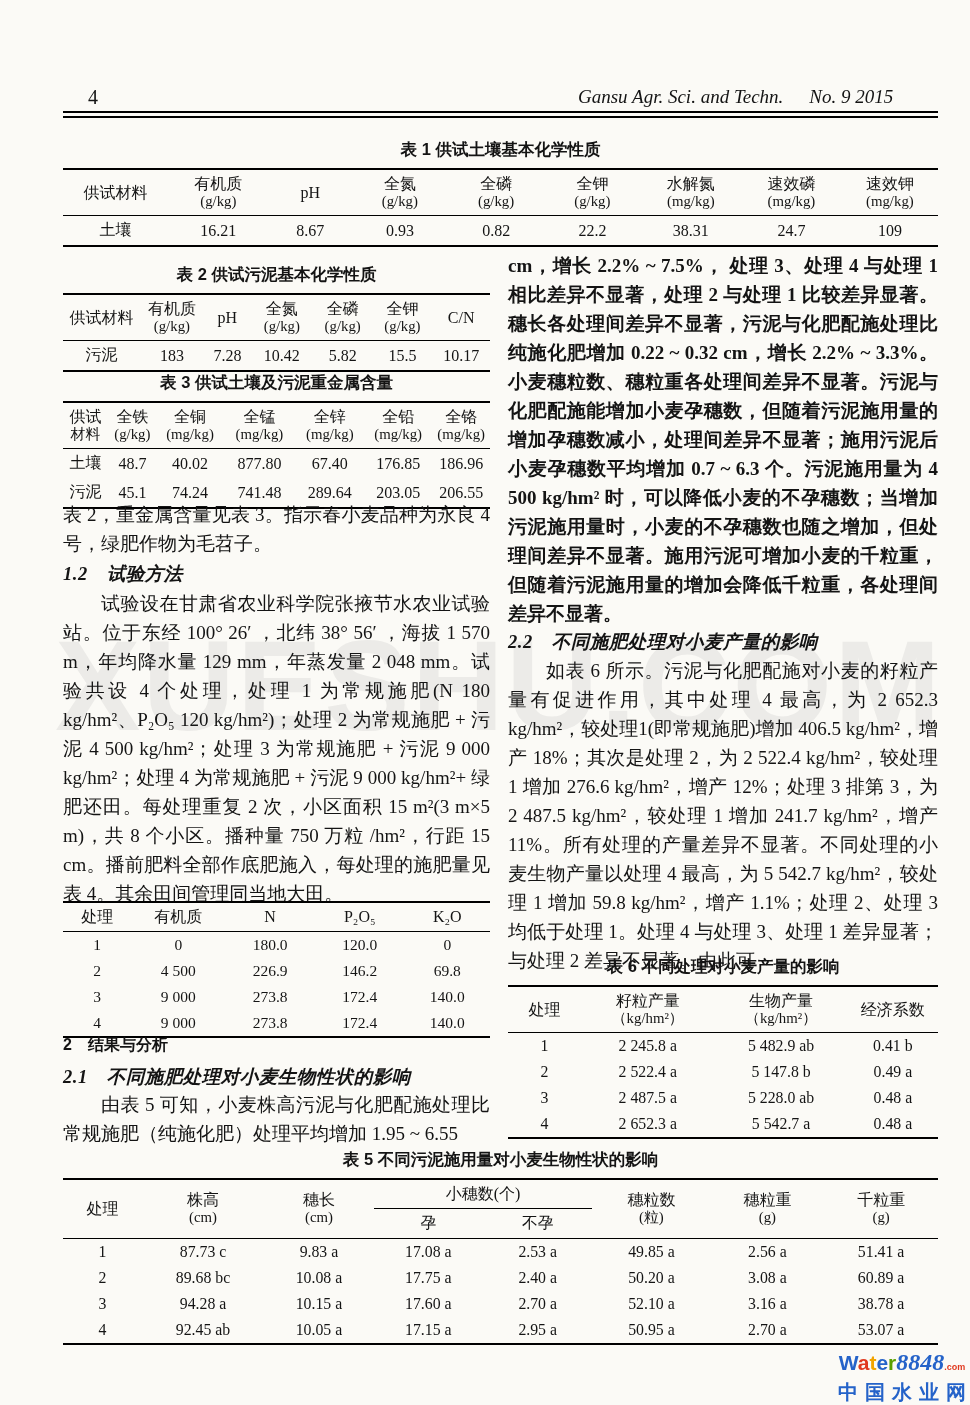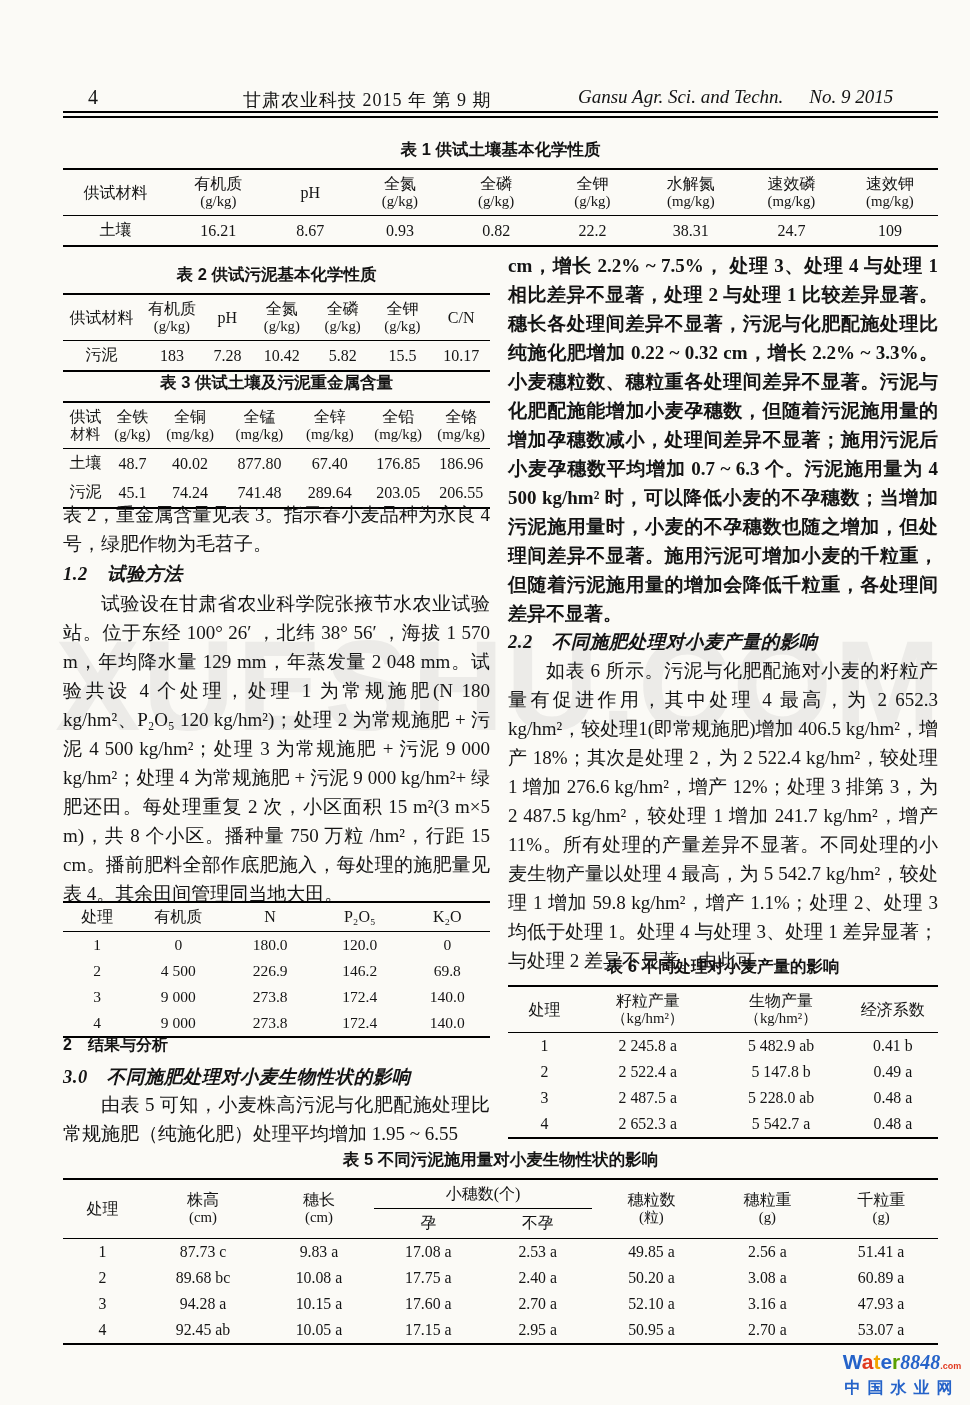--- a/index.html
+++ b/index.html
@@ -32,33 +32,32 @@
   
   .para{font-size:19px;line-height:29px;text-align:justify;}
   .ind{text-indent:2em;}
   .h-major{font-size:16px;font-weight:bold;font-family:"Liberation Sans","DejaVu Sans",sans-serif;}
   .h-minor{font-size:18.5px;font-weight:bold;font-style:italic;letter-spacing:0.5px;}
   
   .logo{left:838px;top:1352px;width:128px;text-align:center;cursor:pointer;
         font-family:"Liberation Sans","DejaVu Sans",sans-serif;}
   .logo .word{font-size:21px;font-weight:bold;letter-spacing:0;line-height:20px;white-space:nowrap;}
   .lg-b{color:#2563c9;}.lg-r{color:#e0391f;}.lg-y{color:#f2a400;}.lg-g{color:#5ba000;}
-  .lg-num{color:#2563c9;font-family:"Liberation Serif",serif;font-style:italic;font-weight:bold;font-size:20px;}
+  .lg-num{color:#2563c9;font-family:"Liberation Serif",serif;font-style:italic;font-weight:bold;font-size:24px;}
   .lg-com{color:#e0391f;font-size:9px;font-weight:bold;}
-  .lg-cn{color:#2563c9;font-size:16px;font-weight:bold;letter-spacing:7px;margin-top:2px;white-space:nowrap;}
+  .lg-cn{color:#2563c9;font-size:20px;font-weight:bold;letter-spacing:7px;margin-top:2px;white-space:nowrap;}
 </style>
 </head>
 <body>
 
 <div class="page">
 
   <div class="watermark">XUESHU.COM</div>
 
   <span class="z pgnum">4</span>
-  <span class="z jcn">甘肃农业科技  2015 年   第 9 期</span>
   <span class="z jen"><span>Gansu Agr. Sci. and Techn.</span><span class="iss">No. 9   2015</span></span>
   <div class="z rule"></div>
 
   <div class="z" style="left:63px;top:139px;width:875px;">
     <div class="ttitle">表 1  供试土壤基本化学性质</div>
     <table class="tbl roomy">
       <colgroup>
           <col style="width:12%">
           <col style="width:11.5%">
           <col style="width:9.5%">
@@ -304,21 +303,21 @@
             <td>9 000</td>
             <td>273.8</td>
             <td>172.4</td>
             <td>140.0</td>
           </tr>
         </tbody>
     </table>
   </div>
 
   <div class="z h-major" style="left:63px;top:1035px;">2　结果与分析</div>
-  <div class="z h-minor" style="left:63px;top:1064px;">3.0　不同施肥处理对小麦生物性状的影响</div>
+  <div class="z h-minor" style="left:63px;top:1064px;">2.1　不同施肥处理对小麦生物性状的影响</div>
   <div class="z para ind" style="left:63px;top:1090px;width:427px;">由表 5 可知，小麦株高污泥与化肥配施处理比常规施肥（纯施化肥）处理平均增加 1.95 ~ 6.55</div>
 
   <div class="z para" style="left:508px;top:251px;width:430px;font-weight:bold;">cm，增长 2.2% ~ 7.5%， 处理 3、处理 4 与处理 1 相比差异不显著，处理 2 与处理 1 比较差异显著。穗长各处理间差异不显著，污泥与化肥配施处理比纯施化肥增加 0.22 ~ 0.32 cm，增长 2.2% ~ 3.3%。小麦穗粒数、穗粒重各处理间差异不显著。污泥与化肥配施能增加小麦孕穗数，但随着污泥施用量的增加孕穗数减小，处理间差异不显著；施用污泥后小麦孕穗数平均增加 0.7 ~ 6.3 个。污泥施用量为 4 500 kg/hm² 时，可以降低小麦的不孕穗数；当增加污泥施用量时，小麦的不孕穗数也随之增加，但处理间差异不显著。施用污泥可增加小麦的千粒重，但随着污泥施用量的增加会降低千粒重，各处理间差异不显著。</div>
   <div class="z h-minor" style="left:508px;top:629px;">2.2　不同施肥处理对小麦产量的影响</div>
   <div class="z para ind" style="left:508px;top:656px;width:430px;">如表 6 所示。污泥与化肥配施对小麦的籽粒产量有促进作用，其中处理 4 最高，为 2 652.3 kg/hm²，较处理1(即常规施肥)增加 406.5 kg/hm²，增产 18%；其次是处理 2，为 2 522.4 kg/hm²，较处理 1 增加 276.6 kg/hm²，增产 12%；处理 3 排第 3，为 2 487.5 kg/hm²，较处理 1 增加 241.7 kg/hm²，增产 11%。所有处理的产量差异不显著。不同处理的小麦生物产量以处理 4 最高，为 5 542.7 kg/hm²，较处理 1 增加 59.8 kg/hm²，增产 1.1%；处理 2、处理 3 均低于处理 1。处理 4 与处理 3、处理 1 差异显著；与处理 2 差异不显著。由此可</div>
 
   <div class="z" style="left:508px;top:956px;width:430px;">
     <div class="ttitle">表 6  不同处理对小麦产量的影响</div>
     <table class="tbl" style="font-size:15.8px;">
       <colgroup>
@@ -443,21 +442,21 @@
             <td>60.89 a</td>
           </tr>
           <tr>
             <td>3</td>
             <td>94.28 a</td>
             <td>10.15 a</td>
             <td>17.60 a</td>
             <td>2.70 a</td>
             <td>52.10 a</td>
             <td>3.16 a</td>
-            <td>47.93 a</td>
+            <td>38.78 a</td>
           </tr>
           <tr>
             <td>4</td>
             <td>92.45 ab</td>
             <td>10.05 a</td>
             <td>17.15 a</td>
             <td>2.95 a</td>
             <td>50.95 a</td>
             <td>2.70 a</td>
             <td>53.07 a</td>

